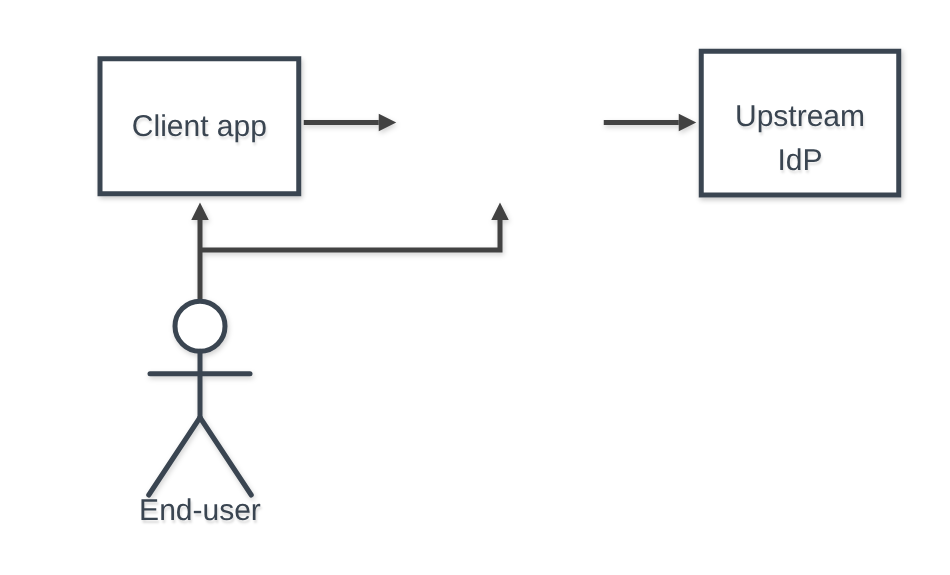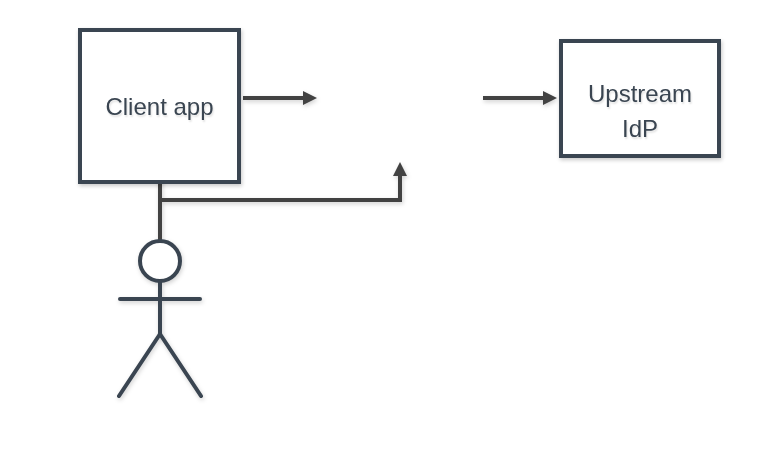--- a/index.html
+++ b/index.html
@@ -33,21 +33,21 @@
     align-items: center;
     justify-content: center;
     text-align: center;
     font-size: 24px;
     line-height: 35px;
     color: #3a4551;
   }
   .node span {
     text-shadow: 1px 2px 2px rgba(0,0,0,0.12);
   }
-  .node-client-app { left: 78px;  top: 28px; width: 163px; height: 156px; }
+  .node-client-app { left: 78px;  top: 45px; width: 163px; height: 112px; }
   .node-dex        { left: 318px; top: 38px; width: 163px; height: 124px; }
   .node-upstream   { left: 559px; top: 39px; width: 162px; height: 119px; }
   .node-upstream span { display: inline-block; width: 122px; margin-top: 24px; }
   .actor-label {
     position: absolute;
     left: 85px;
     top: 395px;
     width: 150px;
     text-align: center;
     font-size: 24px;
@@ -93,14 +93,15 @@
 
   <div class="node node-client-app">
     <span>Client app</span>
   </div>
 
 
   <div class="node node-upstream">
     <span>Upstream IdP</span>
   </div>
 
+  <div class="actor-label">End-user</div>
 
 </div>
 
 </body></html>

